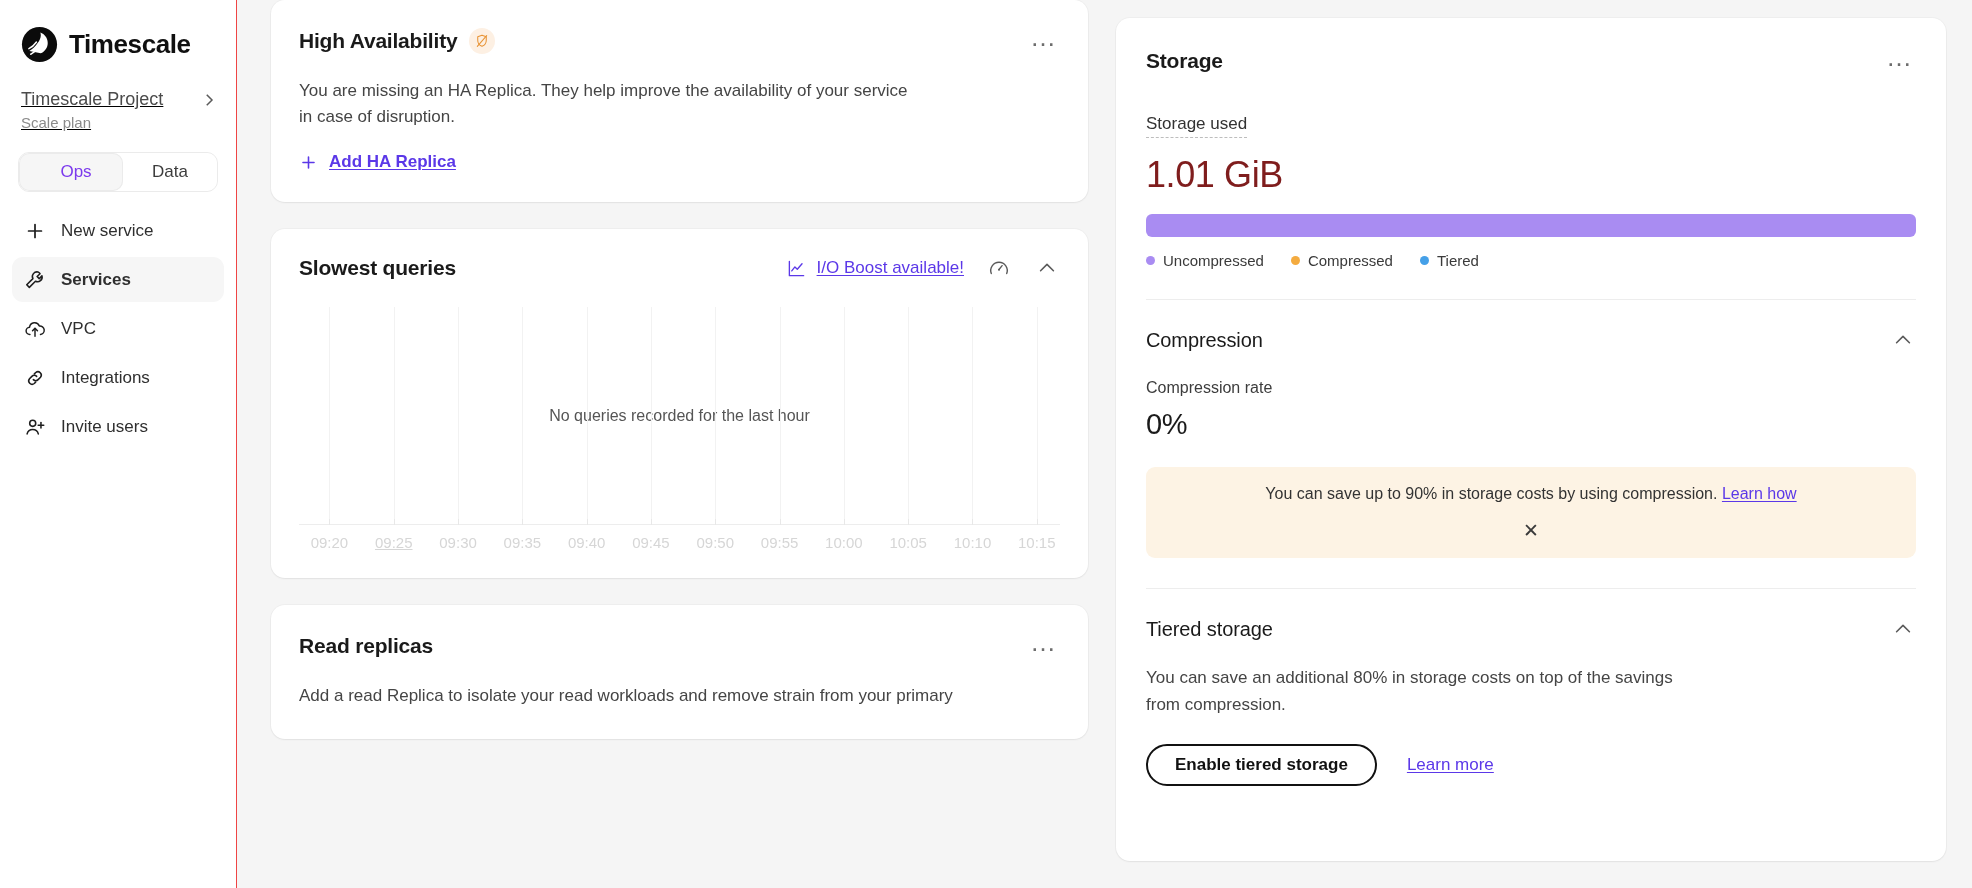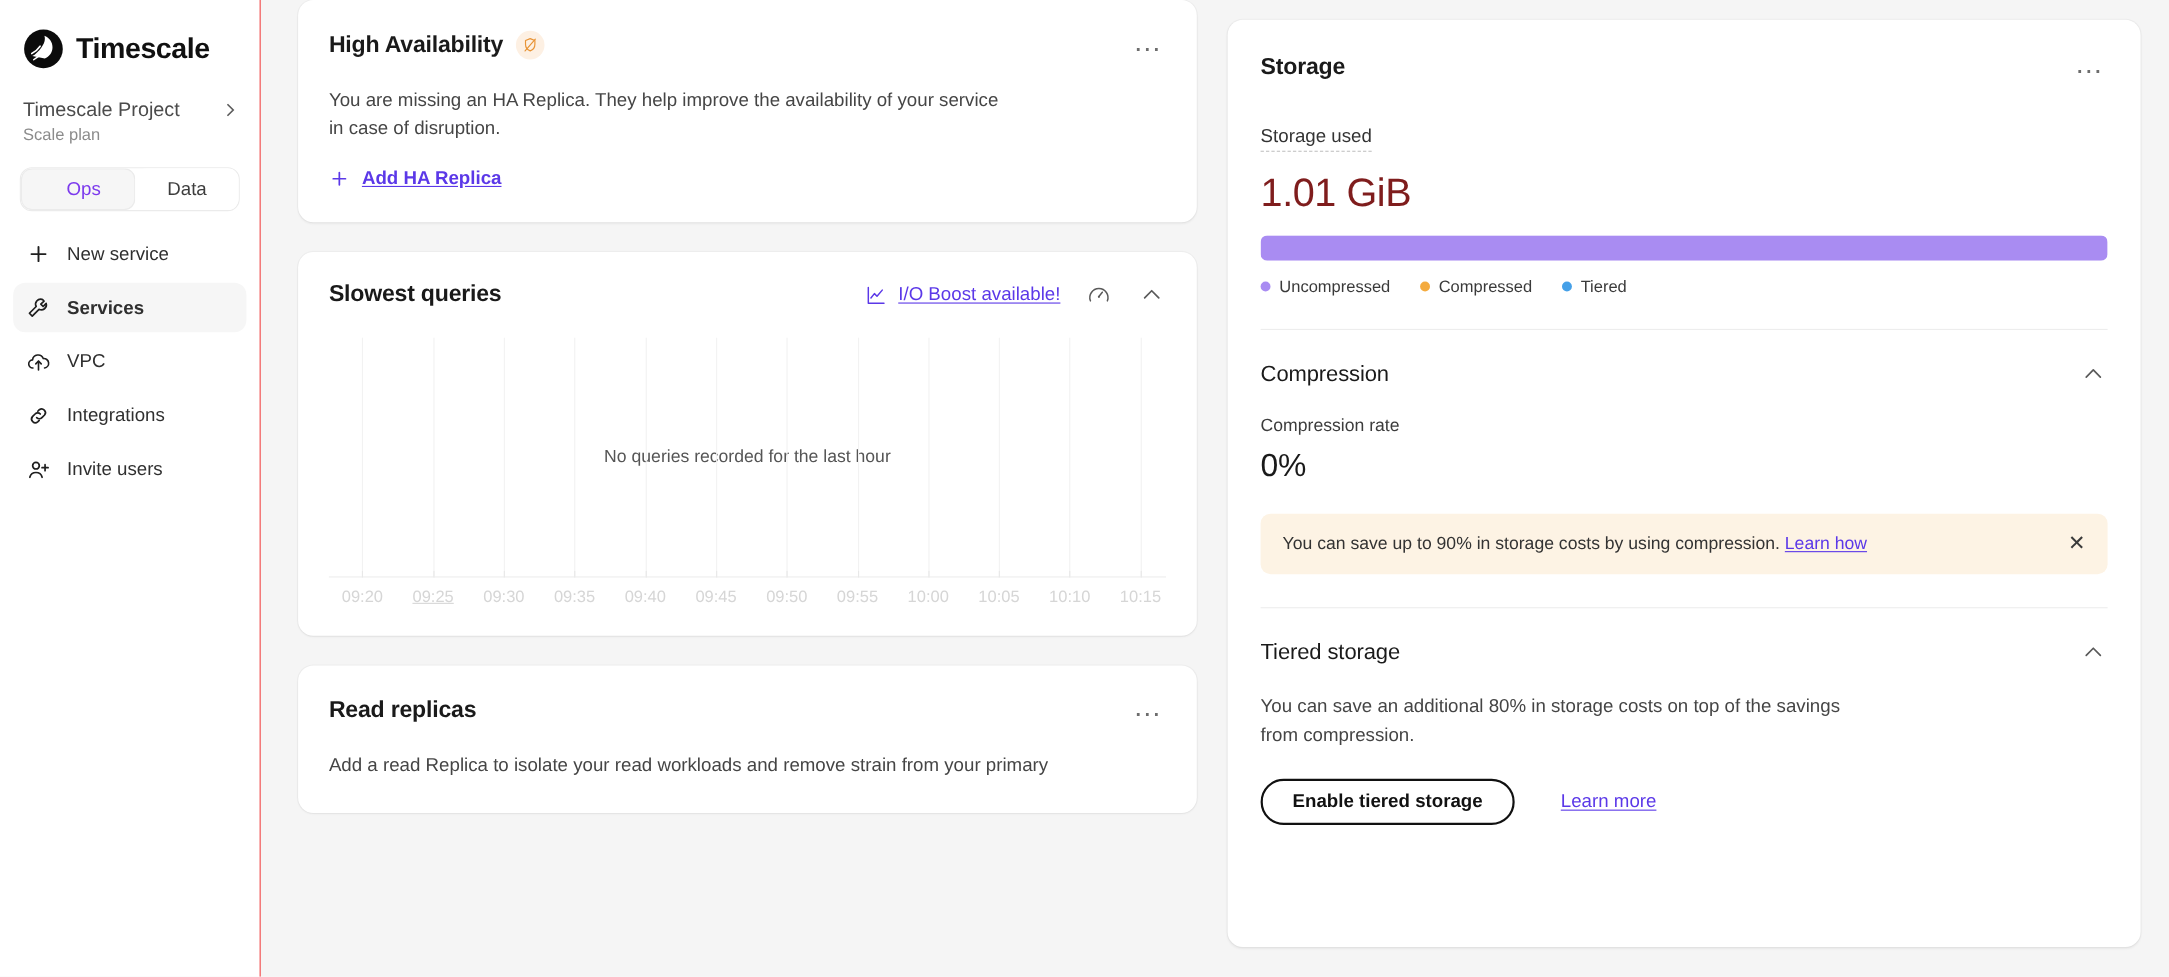--- a/index.html
+++ b/index.html
@@ -43,20 +43,21 @@
     font-size: 26px;
     font-weight: 700;
     letter-spacing: -0.4px;
     color: #101010;
   }
 
   .project {
     display: flex;
     align-items: flex-start;
     padding: 22px 6px 0 9px;
+    text-decoration: underline;
   }
   .project-texts { flex: 1; }
   .project-name {
     font-size: 18px;
     color: #4b4b4b;
     line-height: 22px;
   }
   .project-plan {
     font-size: 15px;
     color: #8b8b8b;
@@ -371,20 +372,21 @@
 
   .notice {
     display: flex;
     align-items: center;
     justify-content: space-between;
     gap: 18px;
     background: #fdf3e4;
     border-radius: 9px;
     padding: 18px 20px;
     margin-top: 26px;
+    flex-direction: column;
   }
   .notice-text { font-size: 16px; color: #333333; }
   .notice-close {
     font-size: 19px;
     color: #3a3a3a;
     cursor: pointer;
     line-height: 1;
     flex: none;
   }
 
@@ -392,21 +394,21 @@
     font-size: 17px;
     line-height: 27px;
     color: #454545;
     margin-top: 22px;
     max-width: 560px;
   }
 
   .actions {
     display: flex;
     align-items: center;
-    gap: 42px;
+    gap: 30px;
     margin-top: 26px;
   }
   .btn-outline {
     border: 2px solid #111111;
     border-radius: 24px;
     background: #ffffff;
     font-family: "Liberation Sans", sans-serif;
     font-size: 17px;
     font-weight: 700;
     color: #111111;

